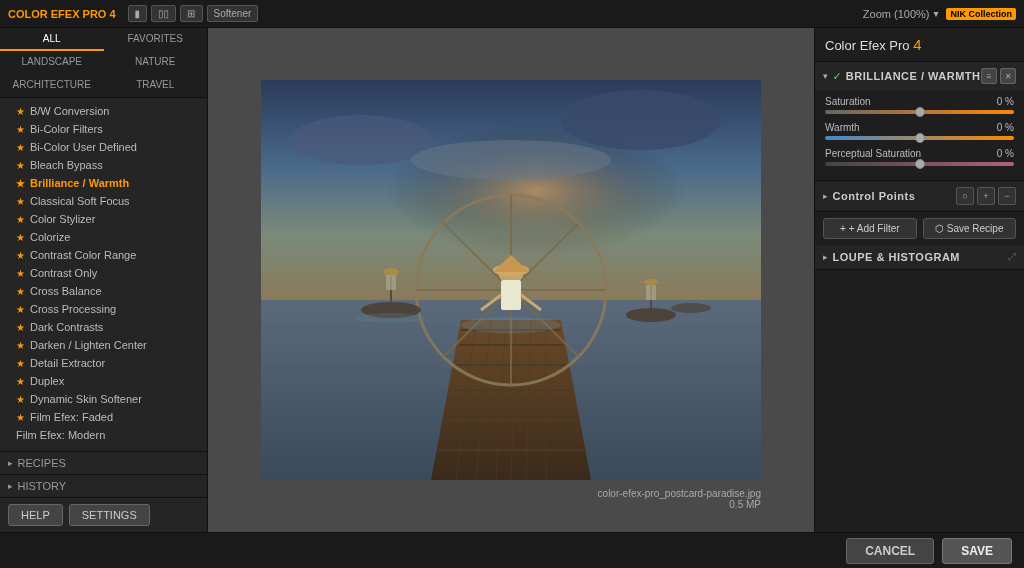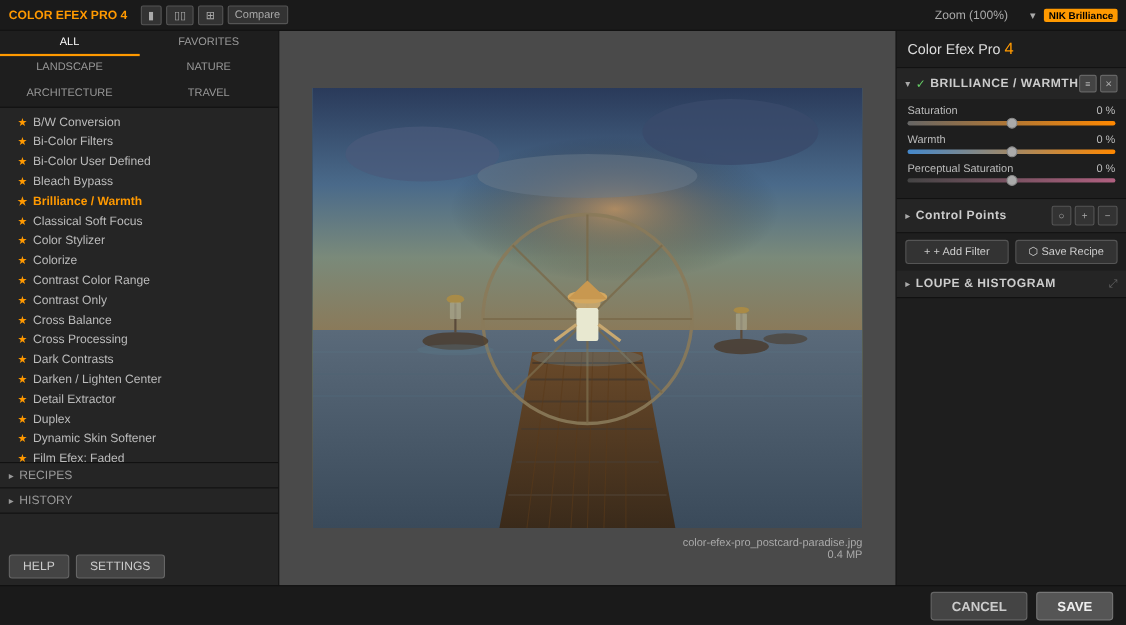--- a/index.html
+++ b/index.html
@@ -37,41 +37,41 @@
       font-size: 10px;
       padding: 2px 6px;
       margin-right: 4px;
       border-radius: 2px;
       cursor: pointer;
     }
     #top-bar .spacer { flex: 1; }
     #top-bar .zoom-label {
       font-size: 11px;
       color: #aaa;
-      margin-right: 20px;
+      margin-right: 4px;
     }
     #top-bar .nik-badge {
       background: #f90;
       color: #000;
       font-size: 9px;
       font-weight: bold;
       padding: 1px 4px;
       border-radius: 2px;
     }
 
     
     #main {
       display: flex;
       flex: 1;
       overflow: hidden;
     }
 
     
     #sidebar {
-      width: 254px;
+      width: 208px;
       background: #252525;
       display: flex;
       flex-direction: column;
       flex-shrink: 0;
       border-right: 1px solid #111;
     }
 
     #category-tabs {
       display: grid;
       grid-template-columns: 1fr 1fr;
@@ -138,21 +138,20 @@
       gap: 6px;
     }
     .bottom-btn {
       background: #444;
       border: 1px solid #666;
       color: #ccc;
       font-size: 11px;
       padding: 4px 12px;
       border-radius: 3px;
       cursor: pointer;
-      margin-top: 31px;
     }
 
     
     #canvas-area {
       flex: 1;
       background: #4a4a4a;
       display: flex;
       flex-direction: column;
       align-items: center;
       justify-content: center;
@@ -357,25 +356,25 @@
     }
   </style>
 </head>
 <body>
 
 <div id="top-bar">
   <span class="app-title">COLOR EFEX PRO 4</span>
   <button class="toolbar-btn">▮</button>
   <button class="toolbar-btn">▯▯</button>
   <button class="toolbar-btn">⊞</button>
-  <button class="toolbar-btn">Compare</button>
+  <button class="toolbar-btn">Softener</button>
   <div class="spacer"></div>
   <span class="zoom-label">Zoom (100%)</span>
   <span style="color:#aaa;font-size:10px;margin-right:8px;">▾</span>
-  <span class="nik-badge">NIK Brilliance</span>
+  <span class="nik-badge">NIK Collection</span>
 </div>
 
 <div id="main">
 
   <div id="sidebar">
 
     <div id="category-tabs">
       <div class="cat-tab active">ALL</div>
       <div class="cat-tab">FAVORITES</div>
       <div class="cat-tab">LANDSCAPE</div>
@@ -506,21 +505,21 @@
           <rect x="385" y="205" width="10" height="15" fill="#aaa890" opacity="0.7" rx="1"></rect>
 
           <ellipse cx="430" cy="228" rx="20" ry="5" fill="#4a3a2a" opacity="0.6"></ellipse>
 
           <ellipse cx="250" cy="245" rx="50" ry="8" fill="#6a8a9a" opacity="0.3"></ellipse>
           <ellipse cx="130" cy="238" rx="35" ry="5" fill="#5a7a8a" opacity="0.3"></ellipse>
         </svg>
       </div>
       <div id="image-caption">
         <div>color-efex-pro_postcard-paradise.jpg</div>
-        <div>0.4 MP</div>
+        <div>0.5 MP</div>
       </div>
     </div>
   </div>
 
   <div id="right-panel">
 
     <div id="panel-title">
       Color Efex Pro <span>4</span>
     </div>
 

